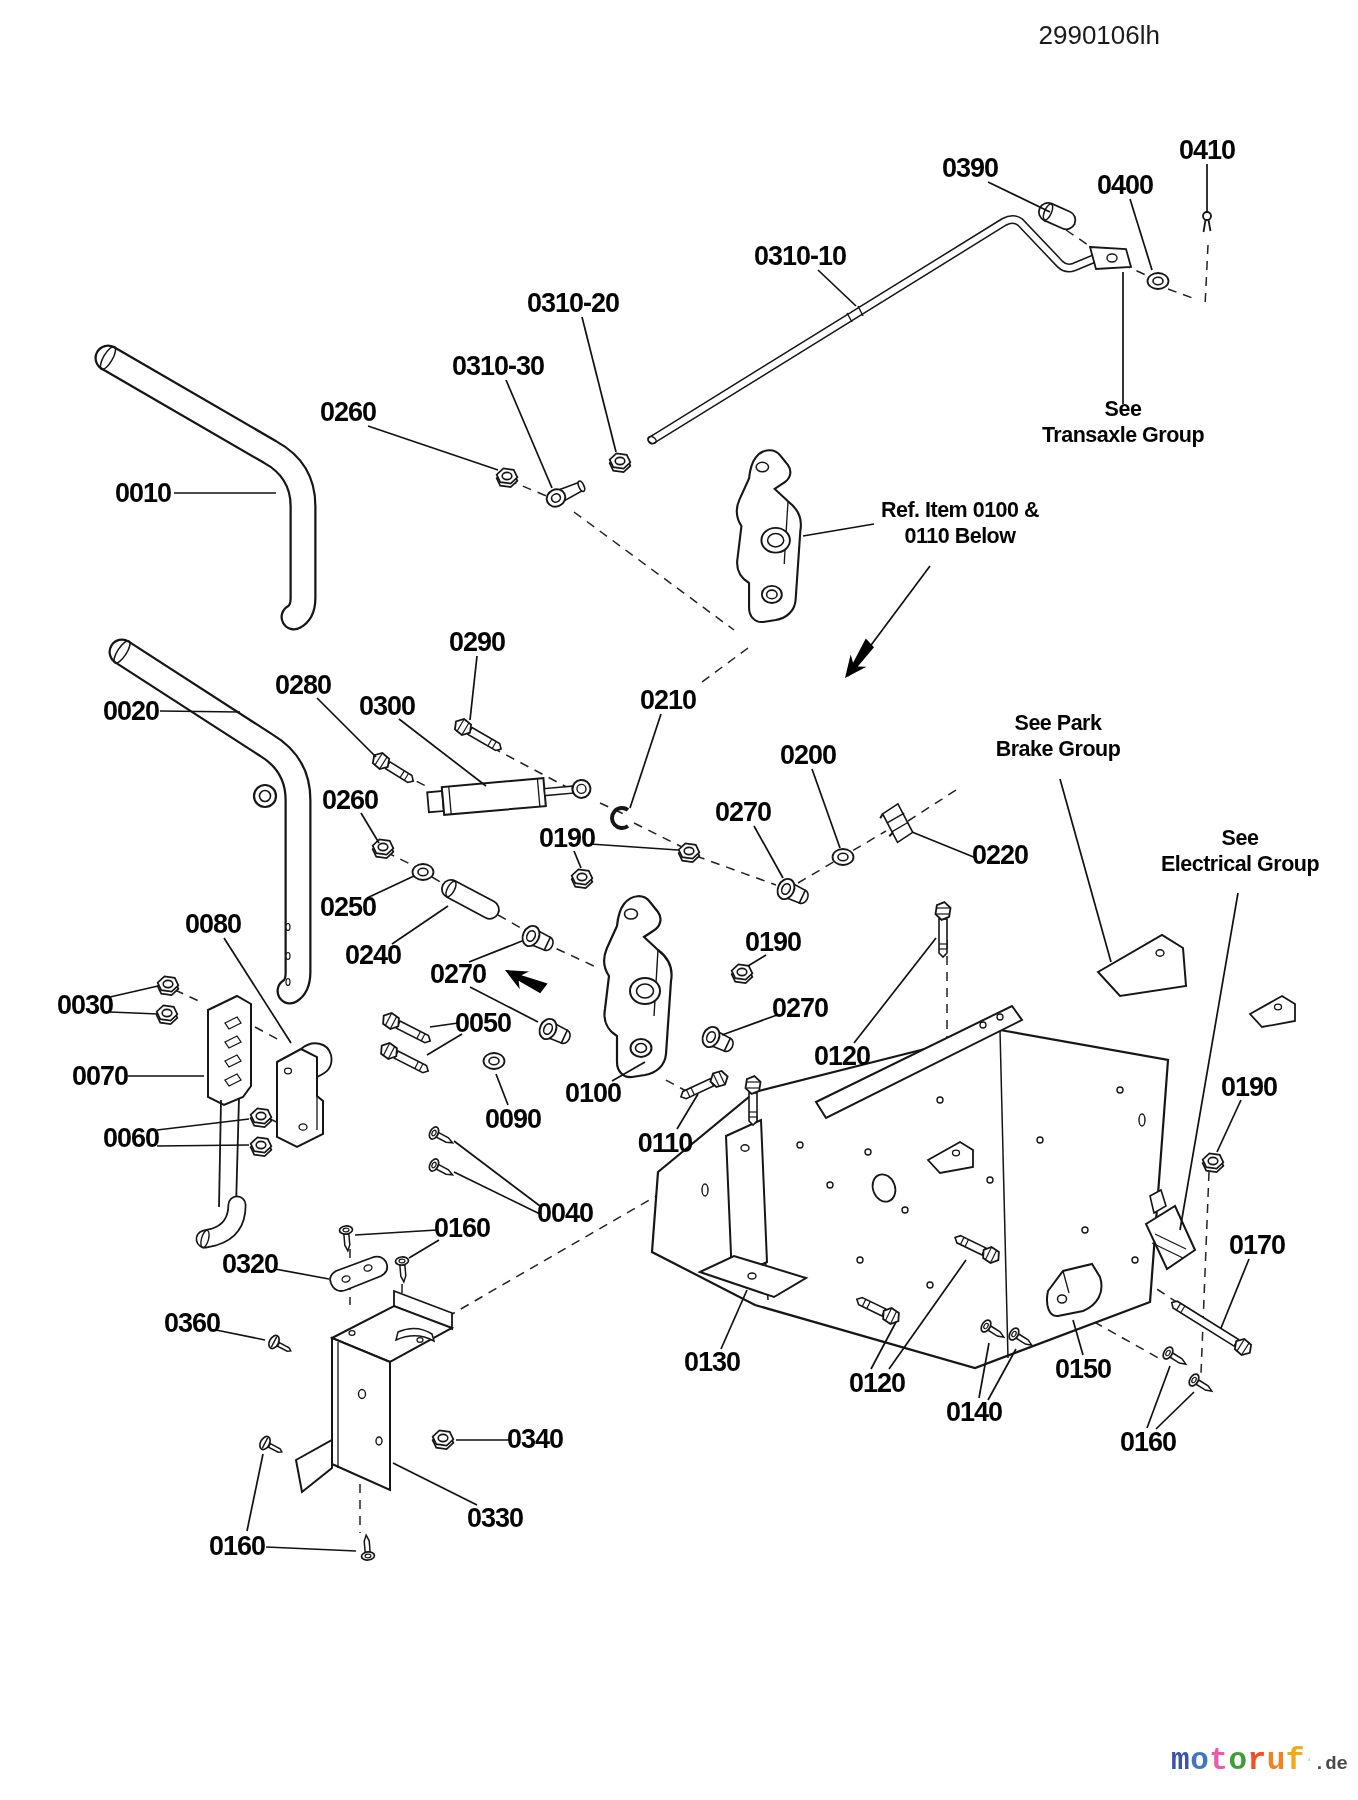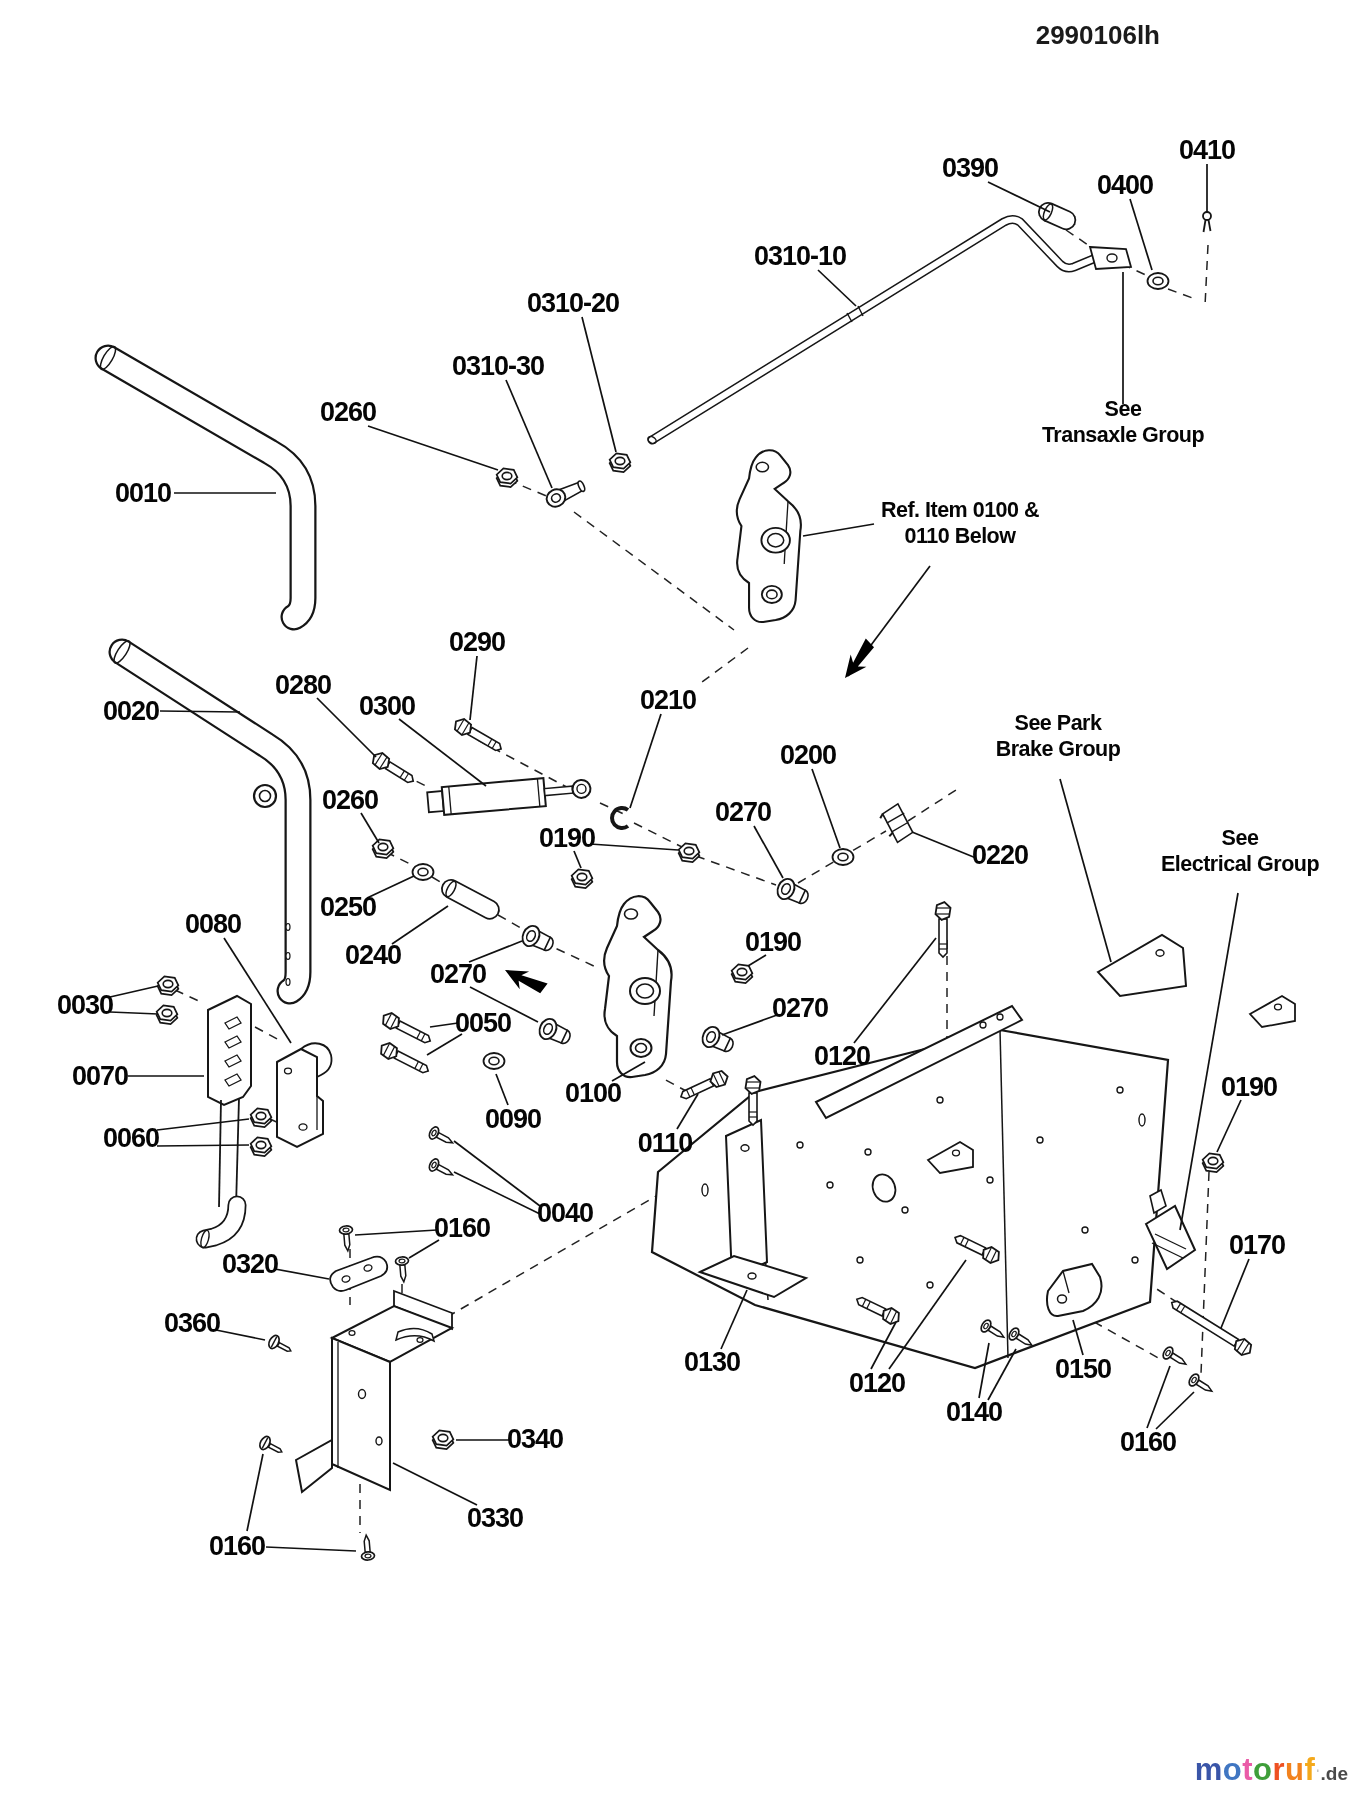--- a/index.html
+++ b/index.html
@@ -1,24 +1,24 @@
 <!DOCTYPE html>
 <html><head>
 <meta charset="utf-8">
 <style>
   html,body{margin:0;padding:0;background:#fff;}
   .stage{position:relative;width:1358px;height:1800px;background:#ffffff;
          font-family:"Liberation Sans",sans-serif;overflow:hidden;}
-  .drawing-number{position:absolute;top:20px;right:198px;font-size:26px;font-weight:700;
+  .drawing-number{position:absolute;top:20px;right:198px;font-size:26px;font-weight:400;
          color:#1b1b1b;letter-spacing:0px;}
   svg text.part-label{font-family:"Liberation Sans",sans-serif;font-weight:bold;
          font-size:27px;fill:#050505;letter-spacing:-1px;}
   svg text.note-label{font-family:"Liberation Sans",sans-serif;font-weight:bold;
          font-size:21.5px;fill:#050505;letter-spacing:-0.5px;}
-  .watermark{position:absolute;right:10px;bottom:12px;font-family:Liberation Sans, sans-serif;
+  .watermark{position:absolute;right:10px;bottom:22px;font-family:Liberation Mono, monospace;
          font-weight:bold;font-size:31px;letter-spacing:0.5px;}
   .watermark .tld{font-size:19px;font-weight:bold;color:#4a4a4a;letter-spacing:0;}
   .watermark .tick{font-size:14px;color:#aaa;}
 </style>
 </head>
 <body>
 
 <div class="stage">
   <div class="drawing-number">2990106lh</div>
 

